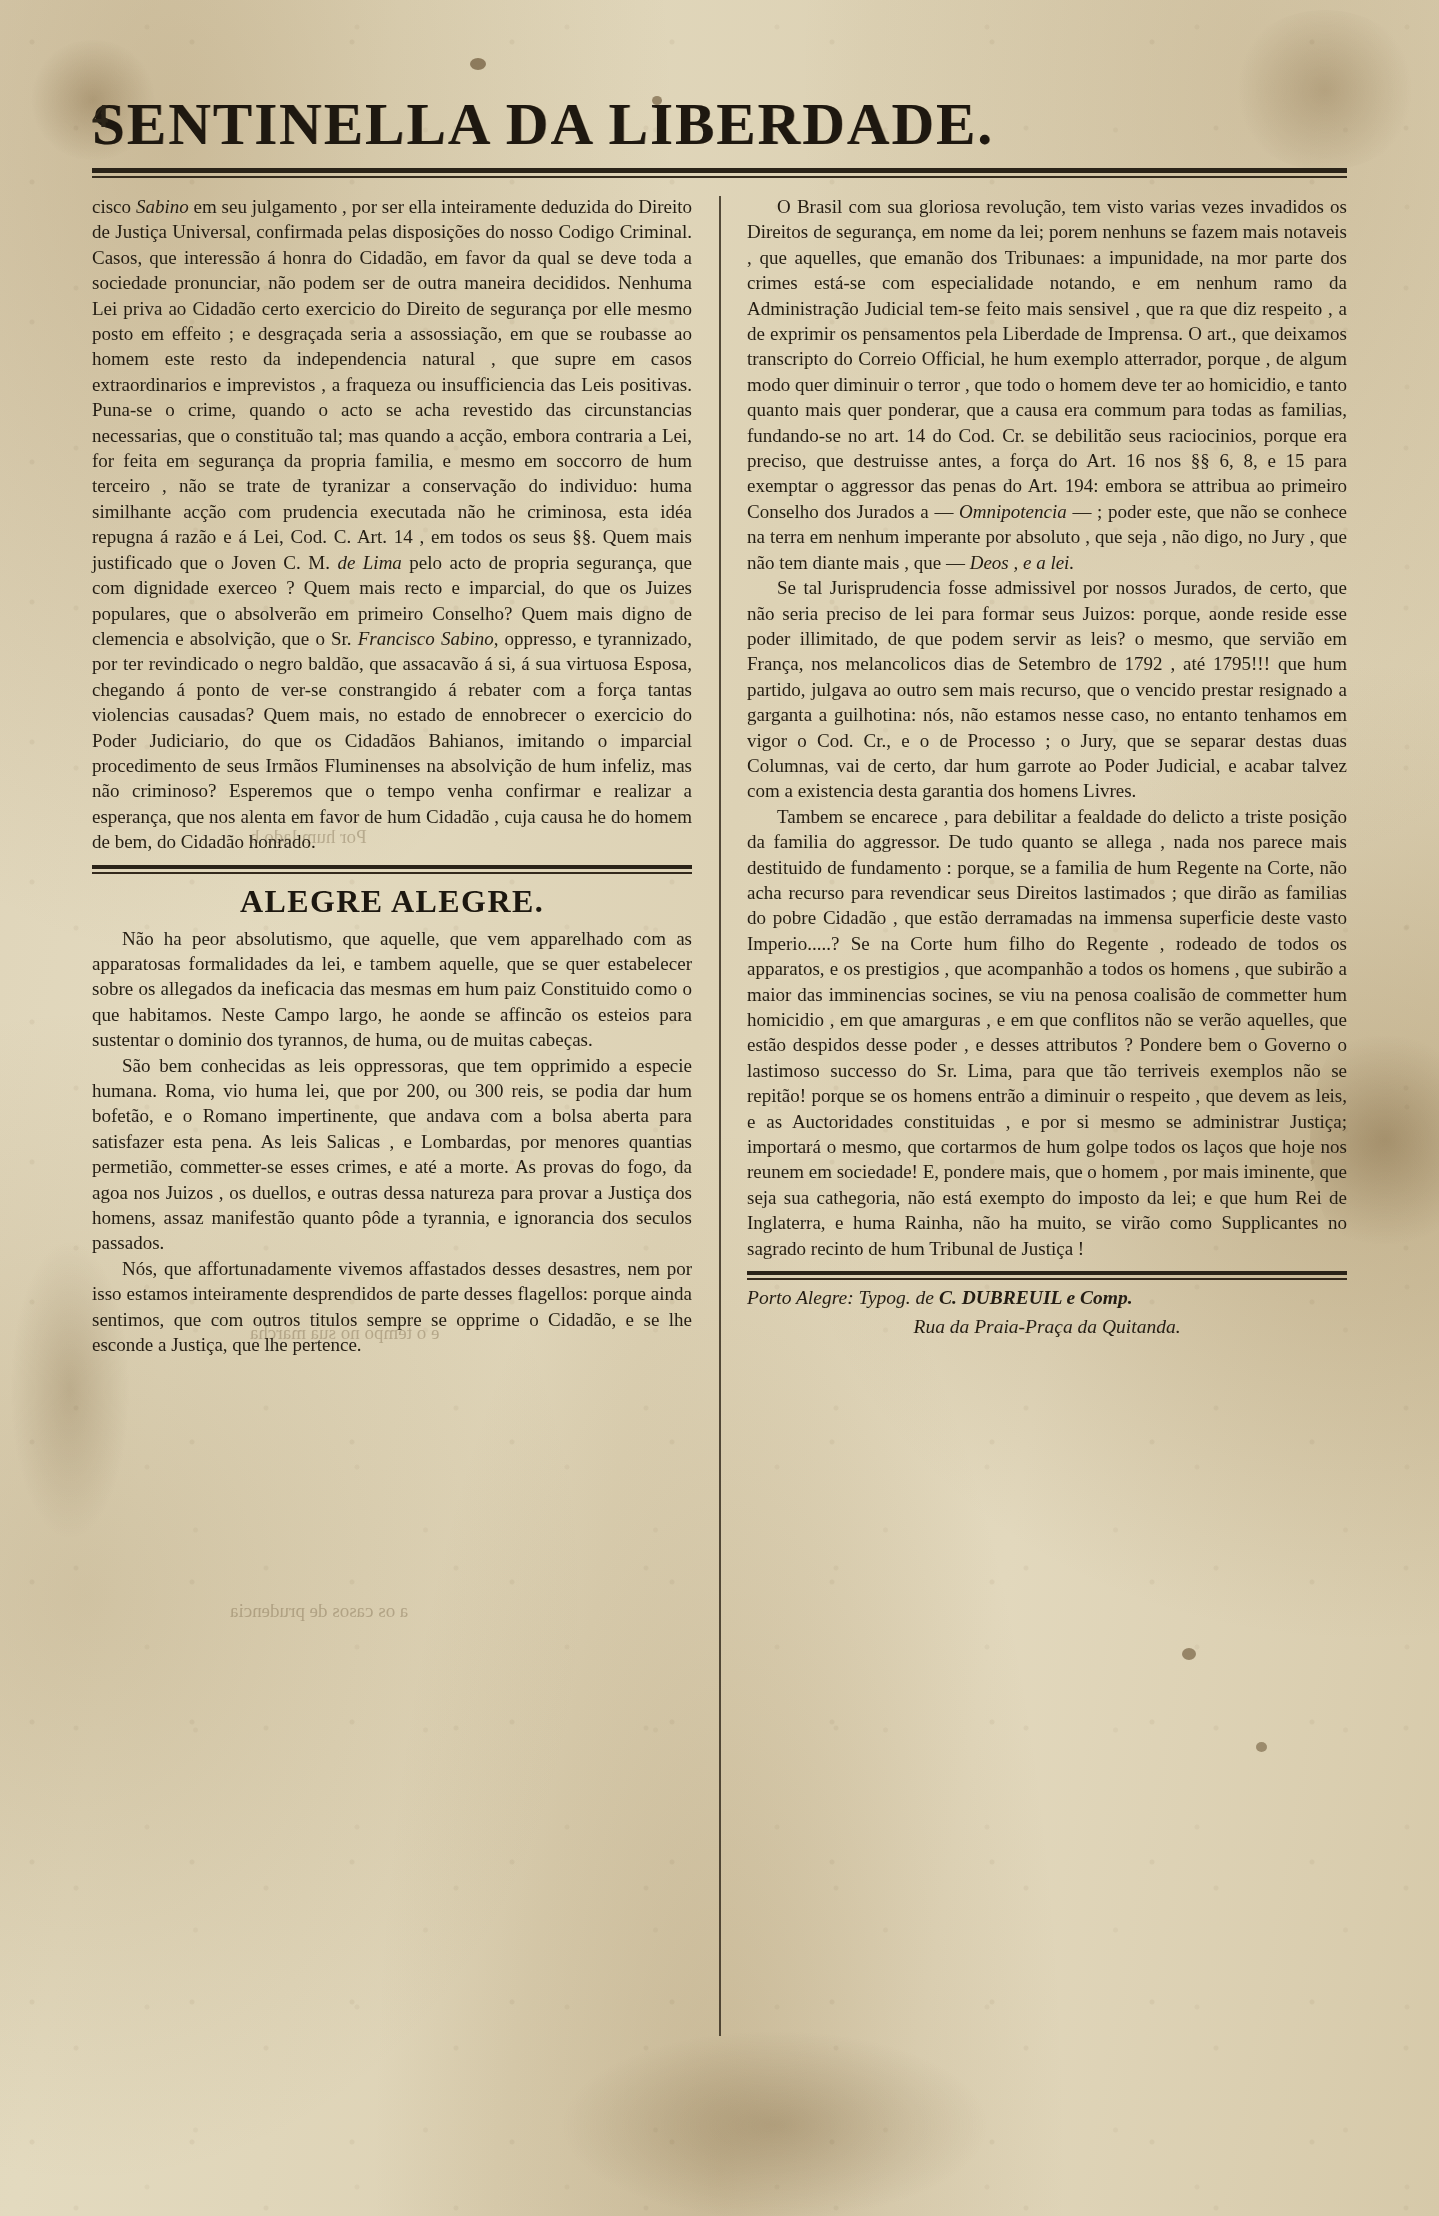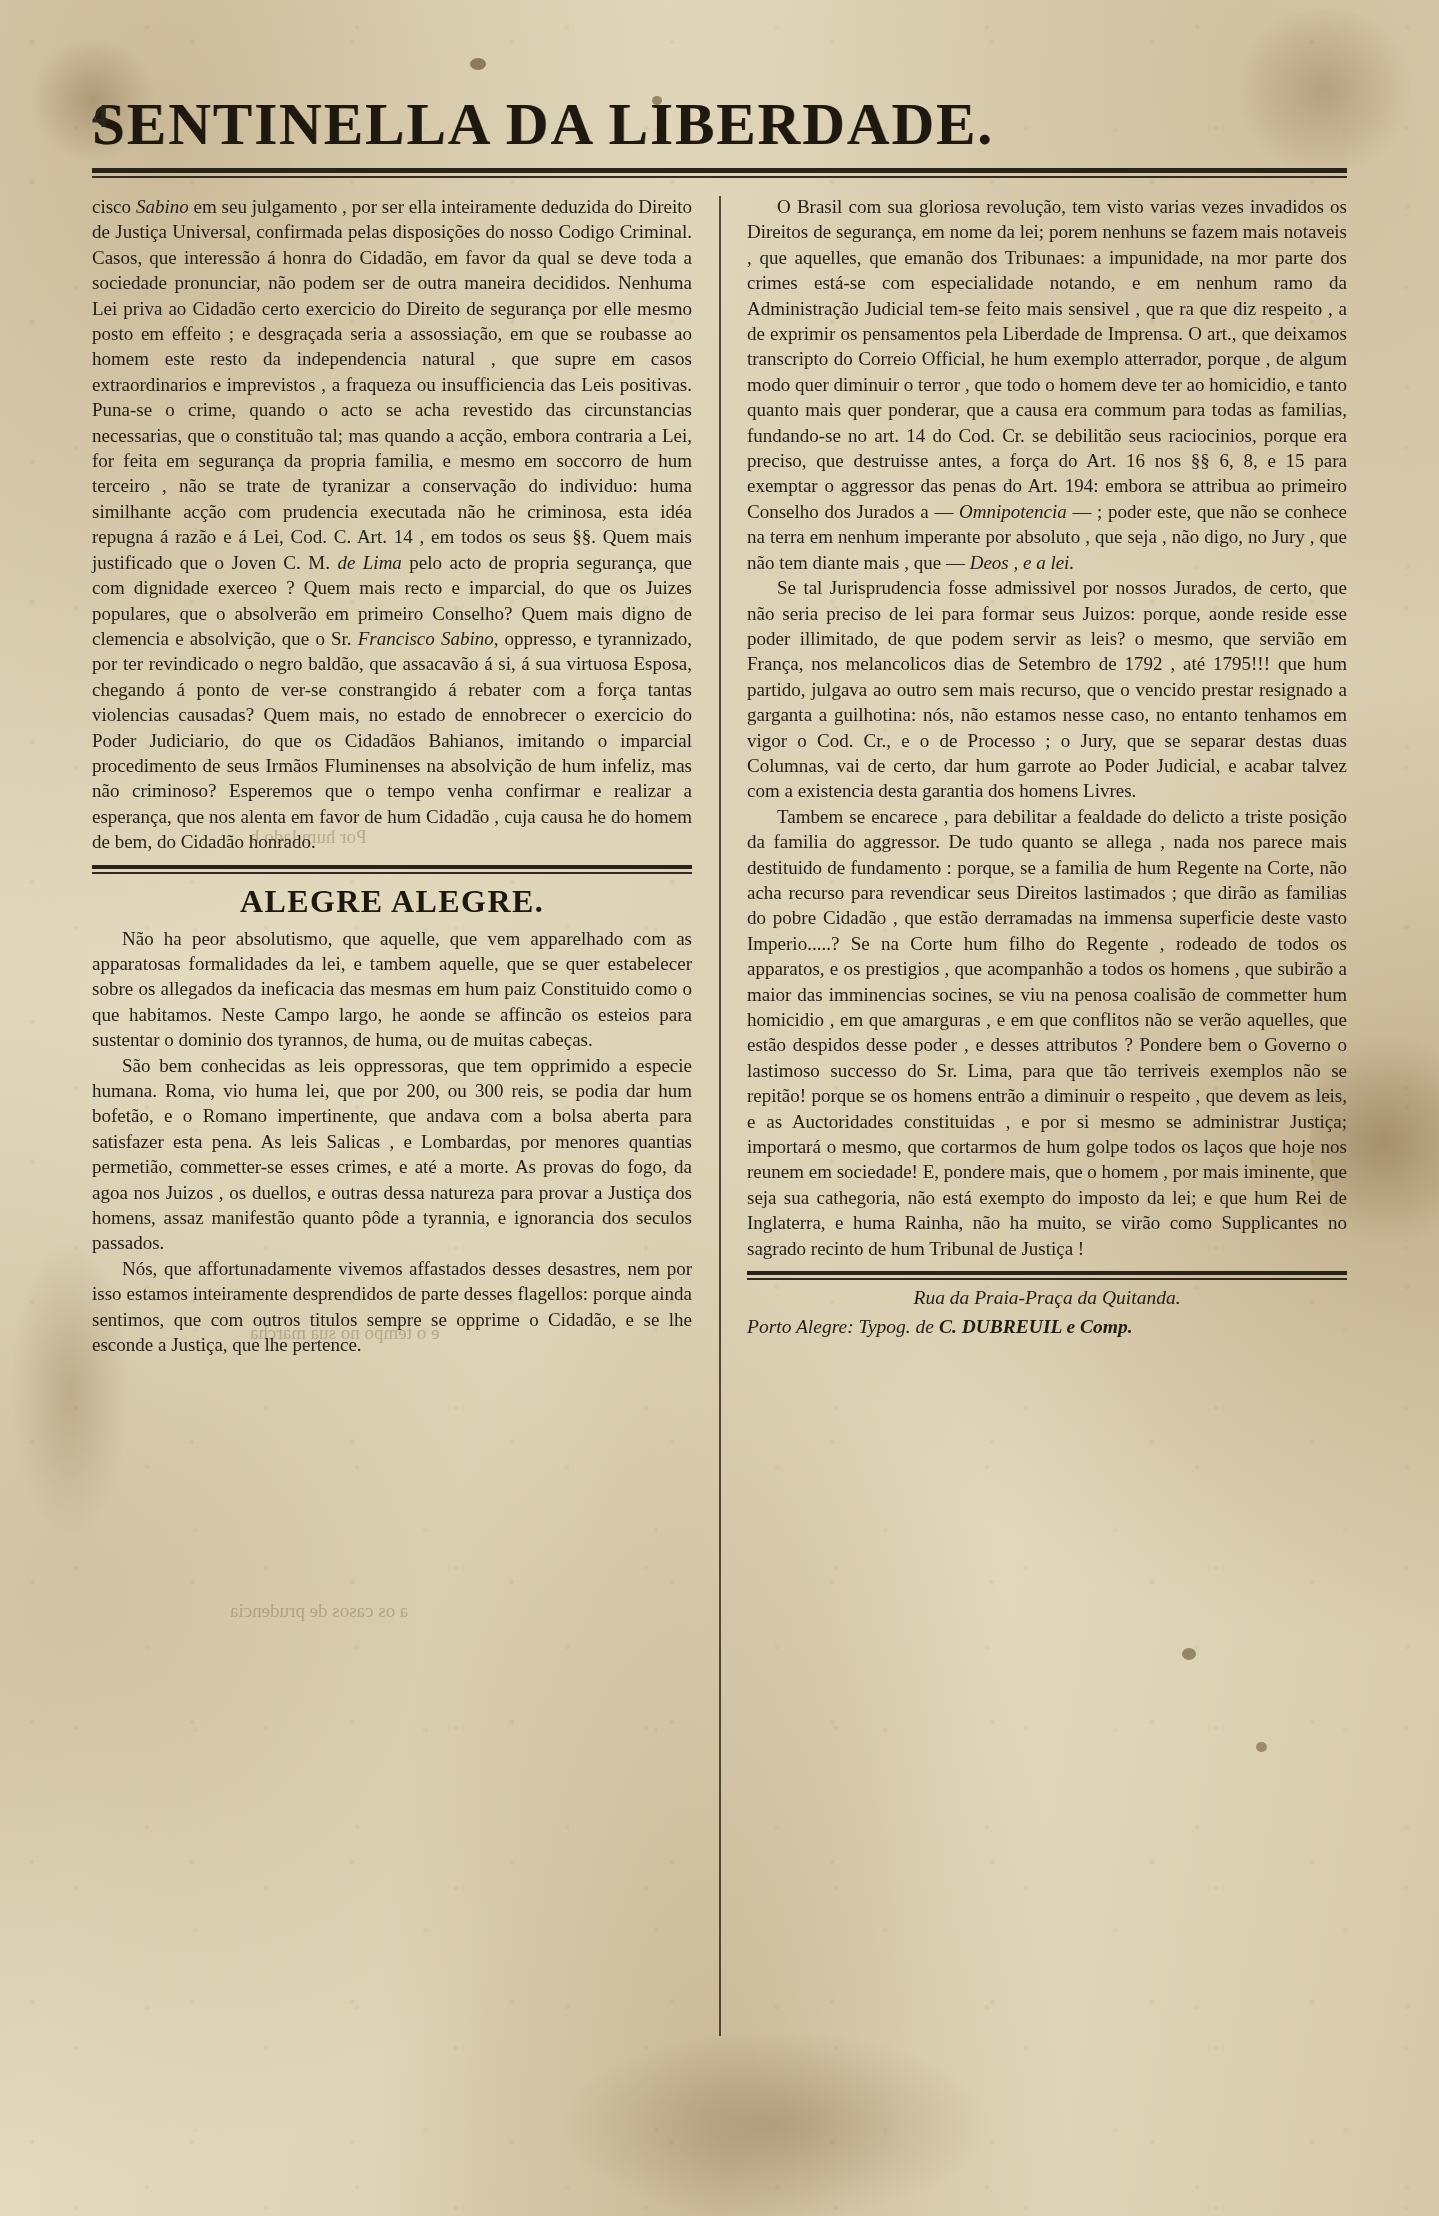--- a/index.html
+++ b/index.html
@@ -236,20 +236,20 @@
       </div>
 
       <div class="col">
         <p class="body">O Brasil com sua gloriosa revolução, tem visto varias vezes invadidos os Direitos de segurança, em nome da lei; porem nenhuns se fazem mais notaveis , que aquelles, que emanão dos Tribunaes: a impunidade, na mor parte dos crimes está-se com especialidade notando, e em nenhum ramo da Administração Judicial tem-se feito mais sensivel , que ra que diz respeito , a de exprimir os pensamentos pela Liberdade de Imprensa. O art., que deixamos transcripto do Correio Official, he hum exemplo atterrador, porque , de algum modo quer diminuir o terror , que todo o homem deve ter ao homicidio, e tanto quanto mais quer ponderar, que a causa era commum para todas as familias, fundando-se no art. 14 do Cod. Cr. se debilitão seus raciocinios, porque era preciso, que destruisse antes, a força do Art. 16 nos §§ 6, 8, e 15 para exemptar o aggressor das penas do Art. 194: embora se attribua ao primeiro Conselho dos Jurados a — <i>Omnipotencia</i> — ; poder este, que não se conhece na terra em nenhum imperante por absoluto , que seja , não digo, no Jury , que não tem diante mais , que — <i>Deos , e a lei.</i></p>
         <p class="body">Se tal Jurisprudencia fosse admissivel por nossos Jurados, de certo, que não seria preciso de lei para formar seus Juizos: porque, aonde reside esse poder illimitado, de que podem servir as leis? o mesmo, que servião em França, nos melancolicos dias de Setembro de 1792 , até 1795!!! que hum partido, julgava ao outro sem mais recurso, que o vencido prestar resignado a garganta a guilhotina: nós, não estamos nesse caso, no entanto tenhamos em vigor o Cod. Cr., e o de Processo ; o Jury, que se separar destas duas Columnas, vai de certo, dar hum garrote ao Poder Judicial, e acabar talvez com a existencia desta garantia dos homens Livres.</p>
         <p class="body">Tambem se encarece , para debilitar a fealdade do delicto a triste posição da familia do aggressor. De tudo quanto se allega , nada nos parece mais destituido de fundamento : porque, se a familia de hum Regente na Corte, não acha recurso para revendicar seus Direitos lastimados ; que dirão as familias do pobre Cidadão , que estão derramadas na immensa superficie deste vasto Imperio.....? Se na Corte hum filho do Regente , rodeado de todos os apparatos, e os prestigios , que acompanhão a todos os homens , que subirão a maior das imminencias socines, se viu na penosa coalisão de commetter hum homicidio , em que amarguras , e em que conflitos não se verão aquelles, que estão despidos desse poder , e desses attributos ? Pondere bem o Governo o lastimoso successo do Sr. Lima, para que tão terriveis exemplos não se repitão! porque se os homens entrão a diminuir o respeito , que devem as leis, e as Auctoridades constituidas , e por si mesmo se administrar Justiça; importará o mesmo, que cortarmos de hum golpe todos os laços que hoje nos reunem em sociedade! E, pondere mais, que o homem , por mais iminente, que seja sua cathegoria, não está exempto do imposto da lei; e que hum Rei de Inglaterra, e huma Rainha, não ha muito, se virão como Supplicantes no sagrado recinto de hum Tribunal de Justiça !</p>
 
         <div id="colophon">
           <div class="colo-rule-thick"></div>
           <div class="colo-rule-thin"></div>
+          <div class="colo-line l1"><span>Porto Alegre: Typog. de </span><span class="colo-strong">C. DUBREUIL e Comp.</span></div>
           <div class="colo-line l2">Rua da Praia-Praça da Quitanda.</div>
-          <div class="colo-line l1"><span>Porto Alegre: Typog. de </span><span class="colo-strong">C. DUBREUIL e Comp.</span></div>
         </div>
       </div>
 
     </div>
   </div>
 </div>
 
 </body></html>

